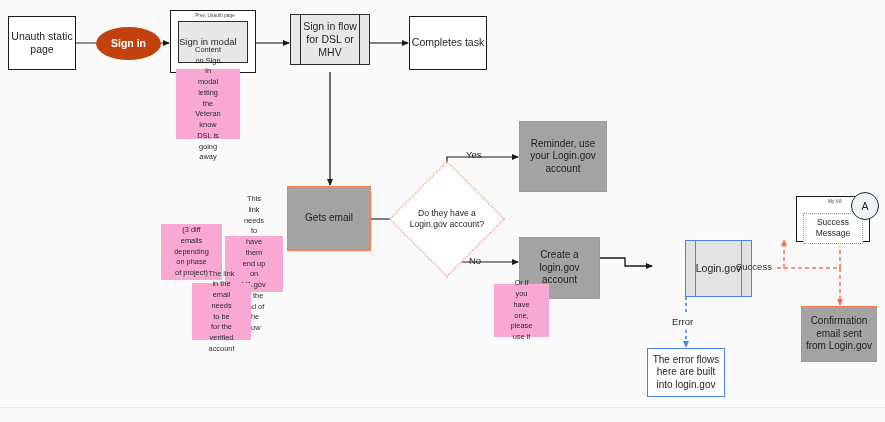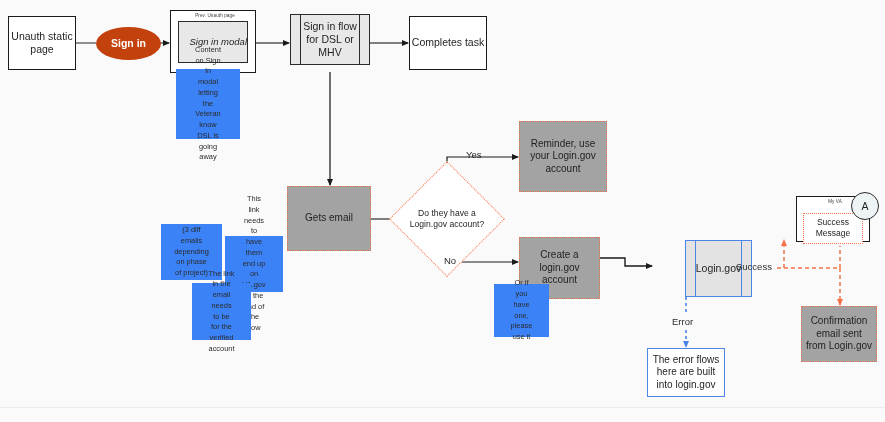--- a/index.html
+++ b/index.html
@@ -17,21 +17,21 @@
         justify-content:center;text-align:center;line-height:1.25;}
 
   
   .box-solid{background:#ffffff;border:1.6px solid #1a1a1a;color:#1f1f1f;font-size:10.5px;}
 
   
   .window{background:#ffffff;border:1.6px solid #1a1a1a;display:block;}
   .window .caption{font-size:4.6px;color:#3b3b3b;padding:3px 0 0 4px;line-height:1;
                    letter-spacing:.1px;}
   .inner-grey{background:#e8e8e8;border:1.4px solid #2b2b2b;color:#1f1f1f;
-              font-size:9.5px;display:flex;align-items:center;justify-content:flex-end;font-style:italic;}
+              font-size:9.5px;display:flex;align-items:center;justify-content:flex-start;}
   .inner-dotted{border:1.6px dotted #f4724a;color:#1f1f1f;font-size:8.5px;
                 display:flex;align-items:center;justify-content:center;text-align:center;
                 line-height:1.3;background:#fff;}
 
   
   .predef{background:#e8e8e8;border:1.6px solid #2b2b2b;color:#1f1f1f;font-size:10.5px;}
   .predef::before,.predef::after{content:"";position:absolute;top:0;bottom:0;
         width:0;border-left:1.6px solid #2b2b2b;}
   .predef::before{left:9px;}
   .predef::after{right:9px;}
@@ -39,21 +39,21 @@
   .predef.blue::before,.predef.blue::after{border-left-color:#4a86e8;}
   .predef.blue{border-width:1.8px;}
 
   
   .box-dotted{background:#a3a3a3;border:1.5px dotted #f4724a;color:#1f1f1f;font-size:10px;}
 
   
   .box-blue{background:#ffffff;border:1.6px solid #4a86e8;color:#1f1f1f;font-size:10px;}
 
   
-  .sticky{background:#3b82f6;color:#2b2b2b;font-size:7.4px;line-height:1.45;
+  .sticky{background:#f9a8d4;color:#2b2b2b;font-size:7.4px;line-height:1.45;
           padding:4px 19px;}
 
   
   .ellipse{background:#c2410c;border-radius:50%;color:#ffffff;font-size:10.5px;
            font-weight:bold;}
 
   
   .diamond-wrap{position:absolute;}
   .diamond-shape{position:absolute;inset:0;border:1.5px dotted #f4724a;background:#fff;
                  transform:rotate(45deg);box-sizing:border-box;}
@@ -151,21 +151,21 @@
   <div class="node box-dotted" style="left:287px;top:186px;width:84px;height:65px;">
     <span>Gets email</span>
   </div>
 
   <div class="diamond-wrap" style="left:406px;top:178px;width:82px;height:82px;">
     <div class="diamond-shape"></div>
     <div class="diamond-label">Do they have a Login.gov account?</div>
   </div>
 
   <span class="edge-label" style="left:466px;top:149px;text-align:right;">Yes</span>
-  <span class="edge-label" style="left:444px;top:255px;">No</span>
+  <span class="edge-label" style="left:469px;top:255px;">No</span>
 
   <div class="node box-dotted" style="left:519px;top:121px;width:88px;height:71px;">
     <span style="padding:0 4px;">Reminder, use your Login.gov account</span>
   </div>
 
   <div class="node box-dotted" style="left:519px;top:237px;width:81px;height:62px;">
     <span style="padding:0 3px;">Create a login.gov account</span>
   </div>
 
   <div class="node sticky" style="left:494px;top:284px;width:55px;height:53px;">

